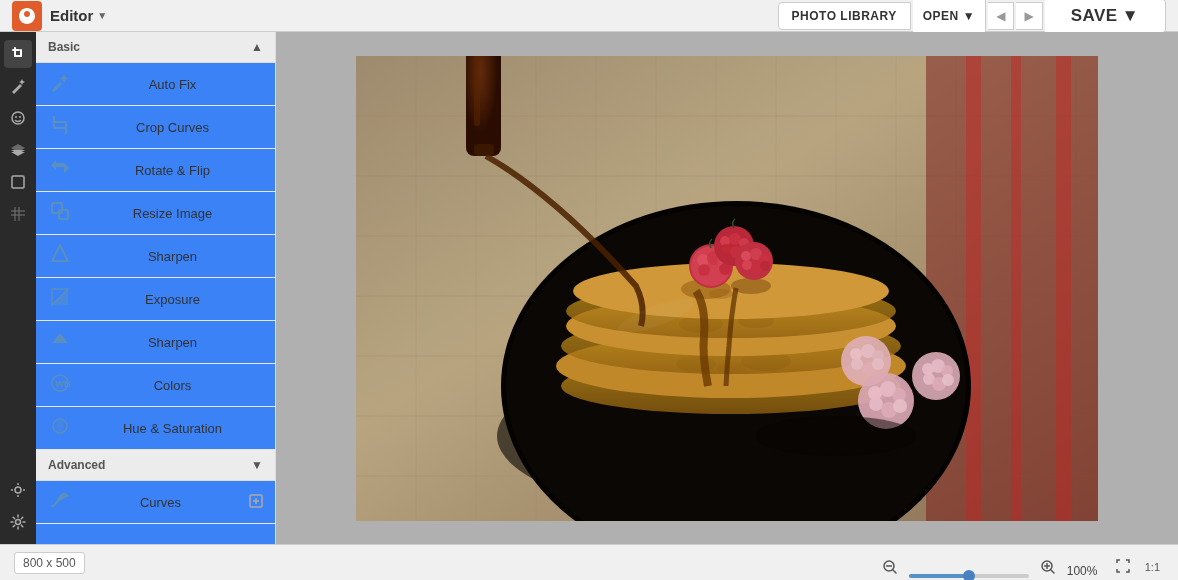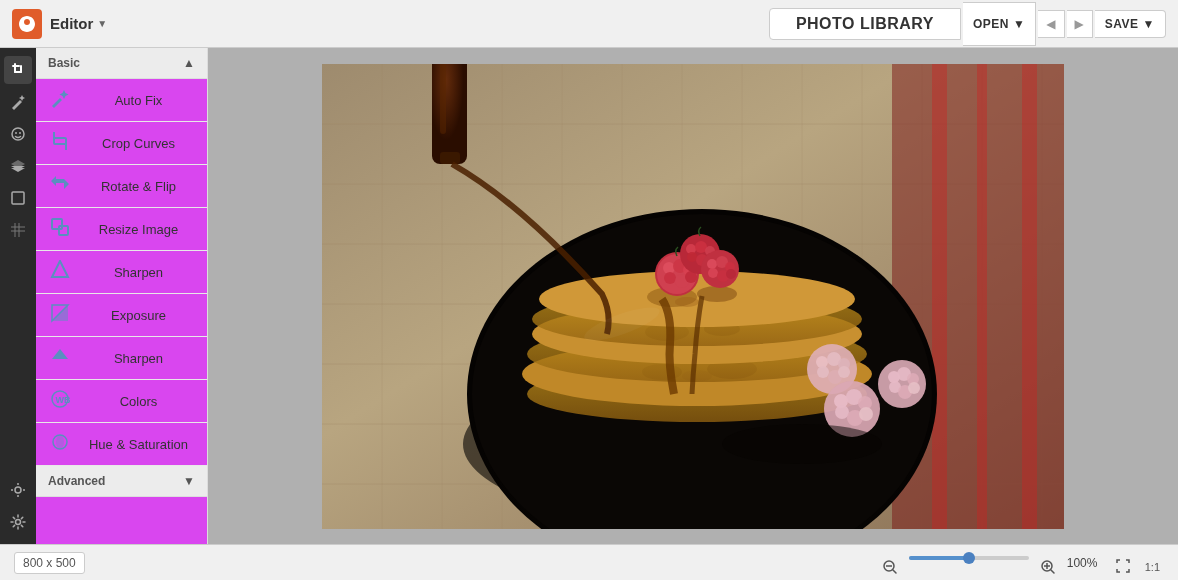--- a/index.html
+++ b/index.html
@@ -8,21 +8,21 @@
       background: #b0b0b0;
       width: 1178px;
       height: 580px;
       overflow: hidden;
       display: flex;
       flex-direction: column;
     }
 
     
     .top-bar {
-      height: 48px;
+      height: 32px;
       background: #f0f0f0;
       border-bottom: 1px solid #ccc;
       display: flex;
       align-items: center;
       padding: 0 12px;
       gap: 8px;
       flex-shrink: 0;
     }
     .editor-logo {
       width: 30px;
@@ -48,25 +48,25 @@
       font-size: 10px;
       color: #666;
     }
     .top-bar-spacer { flex: 1; }
     .top-bar-actions {
       display: flex;
       gap: 2px;
       align-items: center;
     }
     .btn-photo-library {
-      padding: 6px 26px;
+      padding: 6px 13px;
       background: white;
       border: 1px solid #ccc;
       border-radius: 4px 0 0 4px;
-      font-size: 16px;
+      font-size: 12px;
       font-weight: 600;
       color: #333;
       cursor: pointer;
       letter-spacing: 0.5px;
     }
     .btn-open {
       padding: 14px 10px;
       background: white;
       border: 1px solid #ccc;
       border-left: none;
@@ -82,26 +82,26 @@
     .btn-nav {
       padding: 6px 8px;
       background: white;
       border: 1px solid #ccc;
       border-left: none;
       font-size: 12px;
       color: #999;
       cursor: pointer;
     }
     .btn-save {
-      padding: 6px 10px;
+      padding: 6px 26px;
       background: white;
       border: 1px solid #ccc;
       border-left: none;
       border-radius: 0 4px 4px 0;
-      font-size: 12px;
+      font-size: 17px;
       font-weight: 600;
       color: #333;
       cursor: pointer;
       display: flex;
       align-items: center;
       gap: 4px;
       letter-spacing: 0.5px;
     }
 
     
@@ -133,22 +133,22 @@
       font-size: 14px;
       cursor: pointer;
     }
     .icon-bar-item.active {
       background: #444;
       color: white;
     }
 
     
     .sidebar {
-      width: 172px;
-      background: #d946ef;
+      width: 240px;
+      background: #3b82f6;
       border-right: 1px solid #ddd;
       overflow-y: auto;
       flex-shrink: 0;
     }
     .sidebar-section-header {
       display: flex;
       align-items: center;
       justify-content: space-between;
       padding: 8px 12px;
       background: #ececec;
@@ -215,21 +215,21 @@
       font-size: 12px;
       color: #555;
       border: 1px solid #ccc;
       padding: 3px 8px;
       border-radius: 3px;
       background: white;
     }
     .status-spacer { flex: 1; }
     .zoom-controls {
       display: flex;
-      align-items: flex-start;
+      align-items: flex-end;
       gap: 8px;
       margin-top: 8px;
     }
     .zoom-btn {
       width: 22px;
       height: 22px;
       border: none;
       background: none;
       cursor: pointer;
       display: flex;
@@ -463,20 +463,35 @@
         </svg>
       </div>
       <span class="sidebar-item-label">Hue &amp; Saturation</span>
     </div>
 
     <div class="sidebar-section-header">
       <span>Advanced</span>
       <span>▼</span>
     </div>
 
+    <div class="sidebar-item">
+      <div class="sidebar-item-icon svg-icon">
+        <svg viewBox="0 0 20 20" fill="none" stroke="#5a8fbf" stroke-width="2">
+          <path d="M2 16 Q5 16 8 10 Q11 4 14 4 Q17 4 18 6" stroke-linecap="round"></path>
+        </svg>
+      </div>
+      <span class="sidebar-item-label">Curves</span>
+      <span class="sidebar-item-extra">
+        <svg width="14" height="14" viewBox="0 0 14 14" fill="none" stroke="#aaa" stroke-width="1.5">
+          <rect x="1" y="1" width="12" height="12" rx="1"></rect>
+          <line x1="4" y1="7" x2="10" y2="7"></line>
+          <line x1="7" y1="4" x2="7" y2="10"></line>
+        </svg>
+      </span>
+    </div>
   </div>
 
   <div class="canvas-area">
     <div class="canvas-image-container">
       
       <svg width="742" height="465" viewBox="0 0 742 465">
 
         <defs>
           <radialGradient id="plateGrad" cx="50%" cy="55%" r="48%">
             <stop offset="0%" stop-color="#1a1008"></stop>

